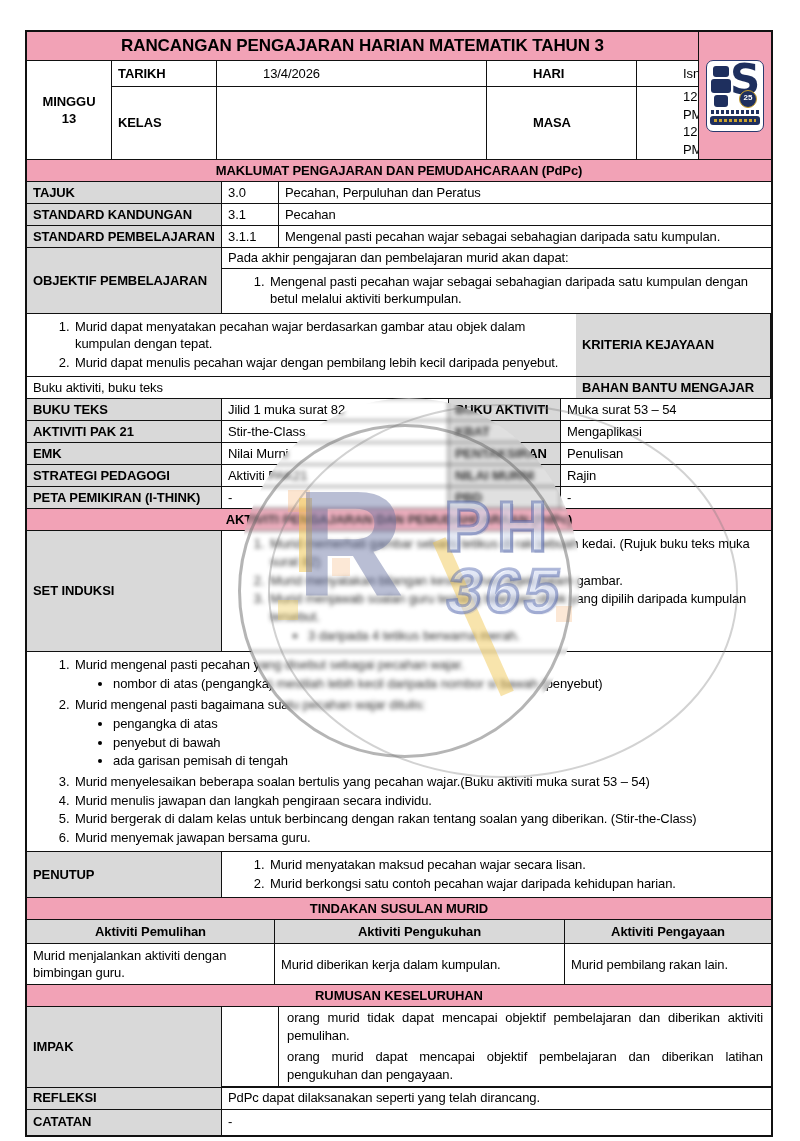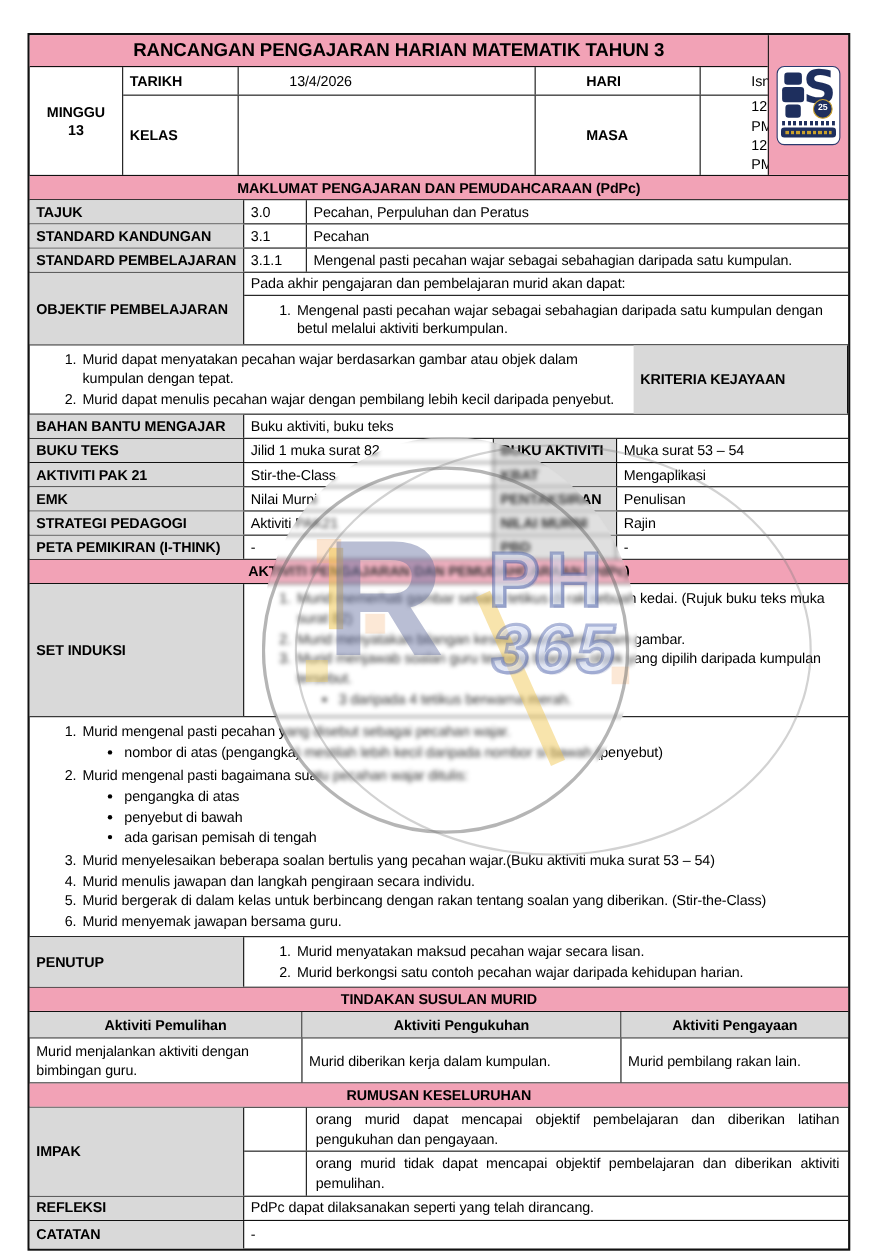--- a/index.html
+++ b/index.html
@@ -196,22 +196,22 @@
       <div class="c endc fx blk listcell">
         <ol class="num">
           <li><span>Murid dapat menyatakan pecahan wajar berdasarkan gambar atau objek dalam kumpulan dengan tepat.</span></li>
           <li><span>Murid dapat menulis pecahan wajar dengan pembilang lebih kecil daripada penyebut.</span></li>
         </ol>
       </div>
       <div class="c lab w-label">KRITERIA KEJAYAAN</div>
     </div>
 
     <div class="row">
+      <div class="c endc fx">Buku aktiviti, buku teks</div>
       <div class="c lab w-label">BAHAN BANTU MENGAJAR</div>
-      <div class="c endc fx">Buku aktiviti, buku teks</div>
     </div>
 
     <div class="row">
       <div class="c lab w-label">BUKU TEKS</div>
       <div class="c w-v1">Jilid 1 muka surat 82</div>
       <div class="c lab w-l2">BUKU AKTIVITI</div>
       <div class="c endc fx">Muka surat 53 – 54</div>
     </div>
 
     <div class="row">
@@ -310,30 +310,30 @@
       <div class="c endc fx tc-body">Murid pembilang rakan lain.</div>
     </div>
 
     <div class="row">
       <div class="c endc fx pinkrow">RUMUSAN KESELURUHAN</div>
     </div>
 
     <div class="row">
       <div class="c lab w-label">IMPAK</div>
       <div class="col">
+        <div class="subrow last" style="display:flex">
+          <div class="impak-blank"></div>
+          <div class="impak-text">
+              <span>orang murid tidak dapat mencapai objektif pembelajaran dan diberikan aktiviti pemulihan.</span>
+            </div>
+        </div>
         <div class="subrow" style="display:flex">
           <div class="impak-blank"></div>
           <div class="impak-text">
               <span>orang murid dapat mencapai objektif pembelajaran dan diberikan latihan pengukuhan dan pengayaan.</span>
-            </div>
-        </div>
-        <div class="subrow last" style="display:flex">
-          <div class="impak-blank"></div>
-          <div class="impak-text">
-              <span>orang murid tidak dapat mencapai objektif pembelajaran dan diberikan aktiviti pemulihan.</span>
             </div>
         </div>
       </div>
     </div>
 
     <div class="row">
       <div class="c lab w-label">REFLEKSI</div>
       <div class="c endc fx">PdPc dapat dilaksanakan seperti yang telah dirancang.</div>
     </div>
 

